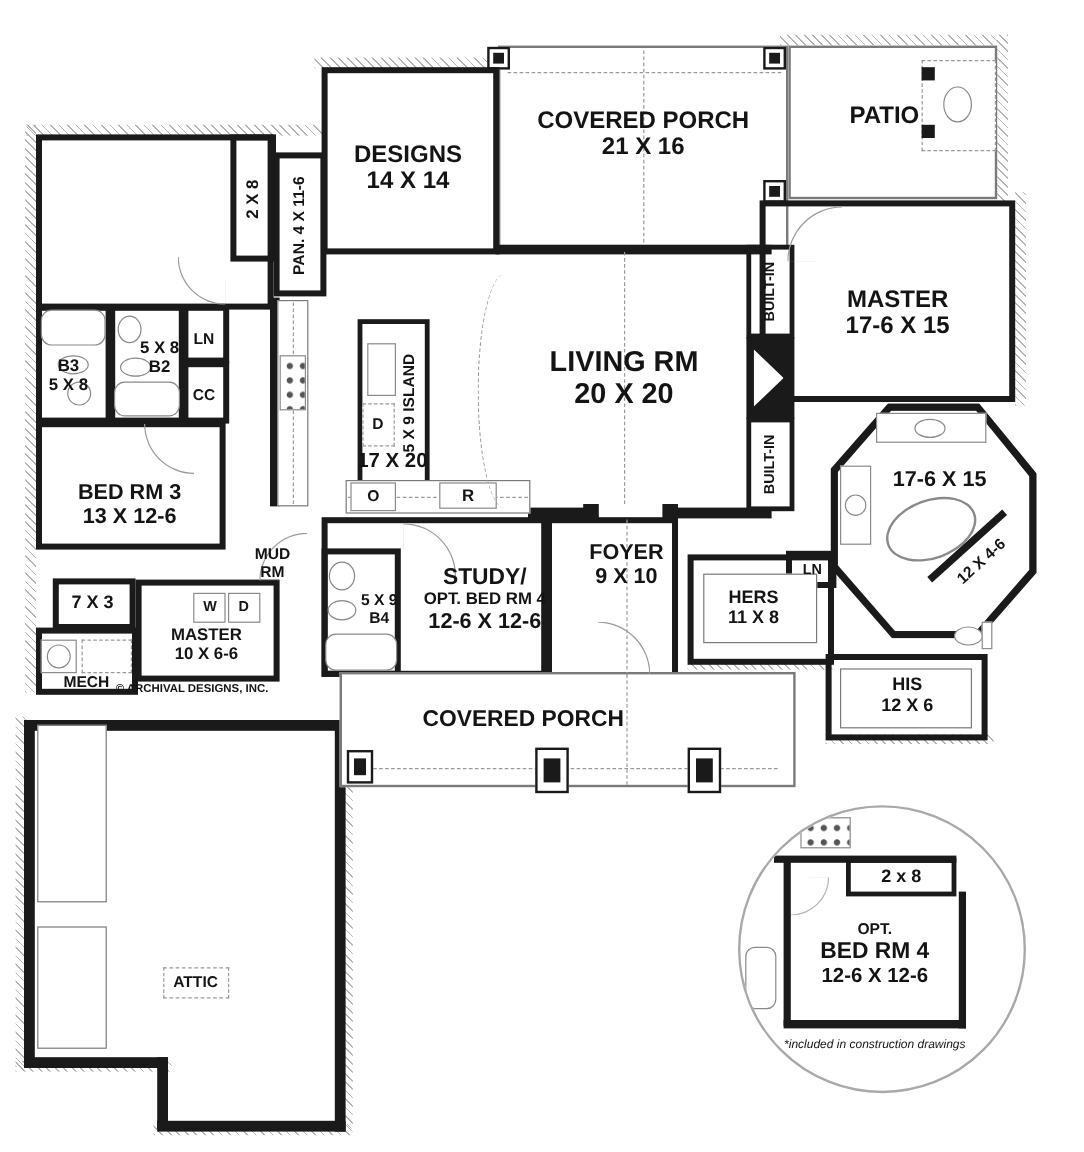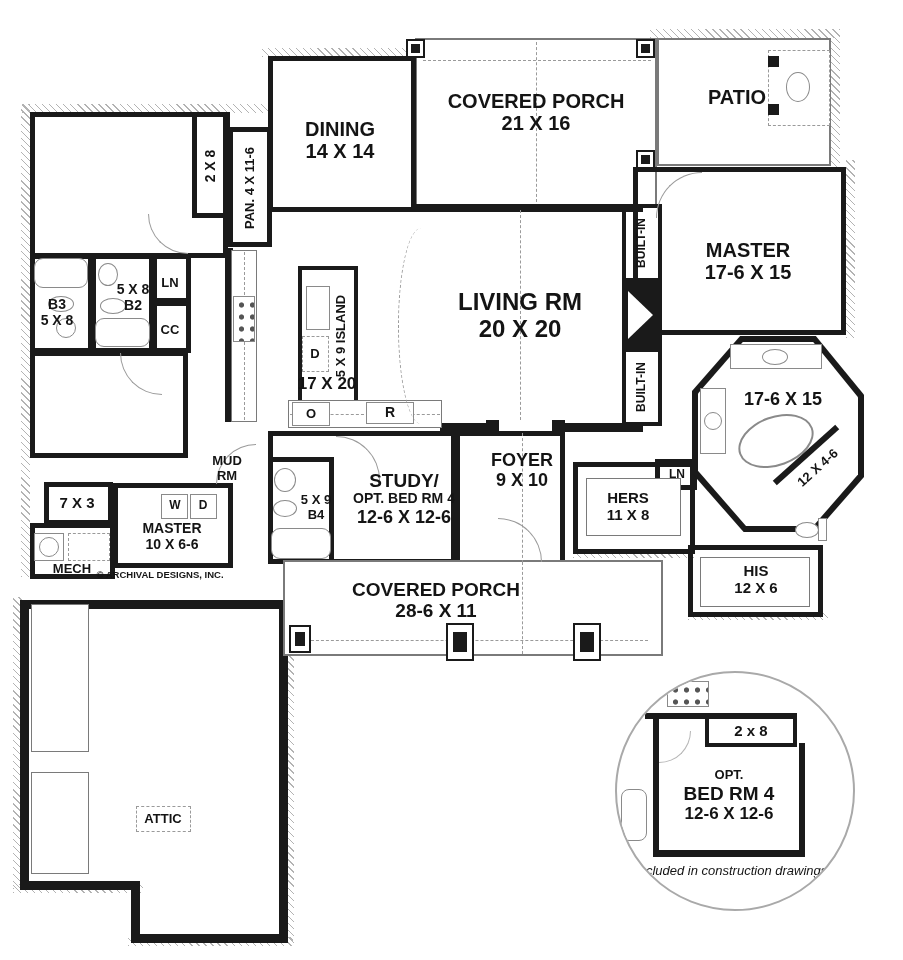--- a/index.html
+++ b/index.html
@@ -168,21 +168,21 @@
   <div class="arc" style="left:148px;top:214px;width:40px;height:40px;border-left:1px solid #9a9a9a;border-bottom:1px solid #9a9a9a;border-bottom-left-radius:100%"></div>
   <div class="arc" style="left:120px;top:353px;width:42px;height:42px;border-left:1px solid #9a9a9a;border-bottom:1px solid #9a9a9a;border-bottom-left-radius:100%"></div>
   <div class="arc" style="left:656px;top:172px;width:46px;height:46px;border-left:1px solid #9a9a9a;border-top:1px solid #9a9a9a;border-top-left-radius:100%"></div>
   <div class="arc" style="left:336px;top:436px;width:44px;height:44px;border-right:1px solid #9a9a9a;border-top:1px solid #9a9a9a;border-top-right-radius:100%"></div>
   <div class="arc" style="left:498px;top:518px;width:44px;height:44px;border-right:1px solid #9a9a9a;border-top:1px solid #9a9a9a;border-top-right-radius:100%"></div>
   <div class="arc" style="left:216px;top:444px;width:40px;height:40px;border-left:1px solid #9a9a9a;border-top:1px solid #9a9a9a;border-top-left-radius:100%"></div>
 
   <div class="lbl vert" style="left:211px;top:166px;font-size:14px">2 X 8</div>
   <div class="lbl vert" style="left:250px;top:188px;font-size:13px">PAN.  4 X 11-6</div>
   <div class="lbl" style="left:340px;top:140px;font-size:20px">
-    <span>DINING</span>
+    <span>DESIGNS</span>
       <span>14 X 14</span>
     </div>
   <div class="lbl" style="left:536px;top:112px;font-size:20px">
     <span>COVERED PORCH</span>
       <span>21 X 16</span>
     </div>
   <div class="lbl" style="left:737px;top:97px;font-size:20px">PATIO</div>
   <div class="lbl" style="left:748px;top:261px;font-size:20px">
     <span>MASTER</span>
       <span>17-6 X 15</span>
@@ -201,20 +201,24 @@
   <div class="lbl" style="left:57px;top:313px;font-size:14px">
     <span>B3</span>
       <span>5 X 8</span>
     </div>
   <div class="lbl" style="left:133px;top:298px;font-size:14px">
     <span>5 X 8</span>
       <span>B2</span>
     </div>
   <div class="lbl" style="left:170px;top:283px;font-size:13px">LN</div>
   <div class="lbl" style="left:170px;top:330px;font-size:13px">CC</div>
+  <div class="lbl" style="left:108px;top:420px;font-size:18px">
+    <span>BED RM 3</span>
+      <span>13 X 12-6</span>
+    </div>
   <div class="lbl" style="left:77px;top:503px;font-size:15px">7 X 3</div>
   <div class="lbl" style="left:227px;top:469px;font-size:13px">
     <span>MUD</span>
       <span>RM</span>
     </div>
   <div class="lbl" style="left:175px;top:506px;font-size:12px">W</div>
   <div class="lbl" style="left:203px;top:506px;font-size:12px">D</div>
   <div class="lbl" style="left:172px;top:537px;font-size:14px">
     <span>MASTER</span>
       <span>10 X 6-6</span>
@@ -240,35 +244,34 @@
     </div>
   <div class="lbl" style="left:677px;top:475px;font-size:12px">LN</div>
   <div class="lbl" style="left:783px;top:399px;font-size:18px">17-6 X 15</div>
   <div class="lbl" style="left:818px;top:468px;font-size:13px;transform:translate(-50%,-50%) rotate(-42deg)">12 X 4-6</div>
   <div class="lbl" style="left:756px;top:580px;font-size:15px">
     <span>HIS</span>
       <span>12 X 6</span>
     </div>
   <div class="lbl" style="left:436px;top:600px;font-size:19px">
     <span>COVERED PORCH</span>
-      <span>28-6 X 11</span>
     </div>
   <div class="lbl" style="left:163px;top:819px;font-size:13px">ATTIC</div>
 
   <div class="inset">
     <div class="fx dots" style="left:50px;top:8px;width:42px;height:26px"></div>
     <div class="wall" style="left:28px;top:40px;width:152px;height:6px"></div>
     <div class="room4" style="left:88px;top:42px;width:92px;height:32px"></div>
     <div class="wall" style="left:36px;top:42px;width:6px;height:140px"></div>
     <div class="wall" style="left:36px;top:177px;width:152px;height:7px"></div>
     <div class="wall" style="left:182px;top:70px;width:6px;height:114px"></div>
     <div class="fx" style="left:4px;top:116px;width:26px;height:52px;border-radius:8px"></div>
     <div class="arc" style="left:42px;top:58px;width:32px;height:32px;border-right:1px solid #b5b5b5;border-bottom:1px solid #b5b5b5;border-bottom-right-radius:100%"></div>
     <div class="lbl" style="left:134px;top:58px;font-size:15px">2 x 8</div>
     <div class="lbl" style="left:112px;top:122px">
       <span style="font-size:13px">OPT.</span>
       <span style="font-size:19px">BED RM 4</span>
       <span style="font-size:17px">12-6 X 12-6</span>
       </div>
-    <div class="lbl note" style="left:112px;top:198px;font-size:13px">*included in construction drawings</div>
+    <div class="lbl note" style="left:112px;top:198px;font-size:10px">*included in construction drawings</div>
   </div>
 
 </div>
 
 </body></html>

